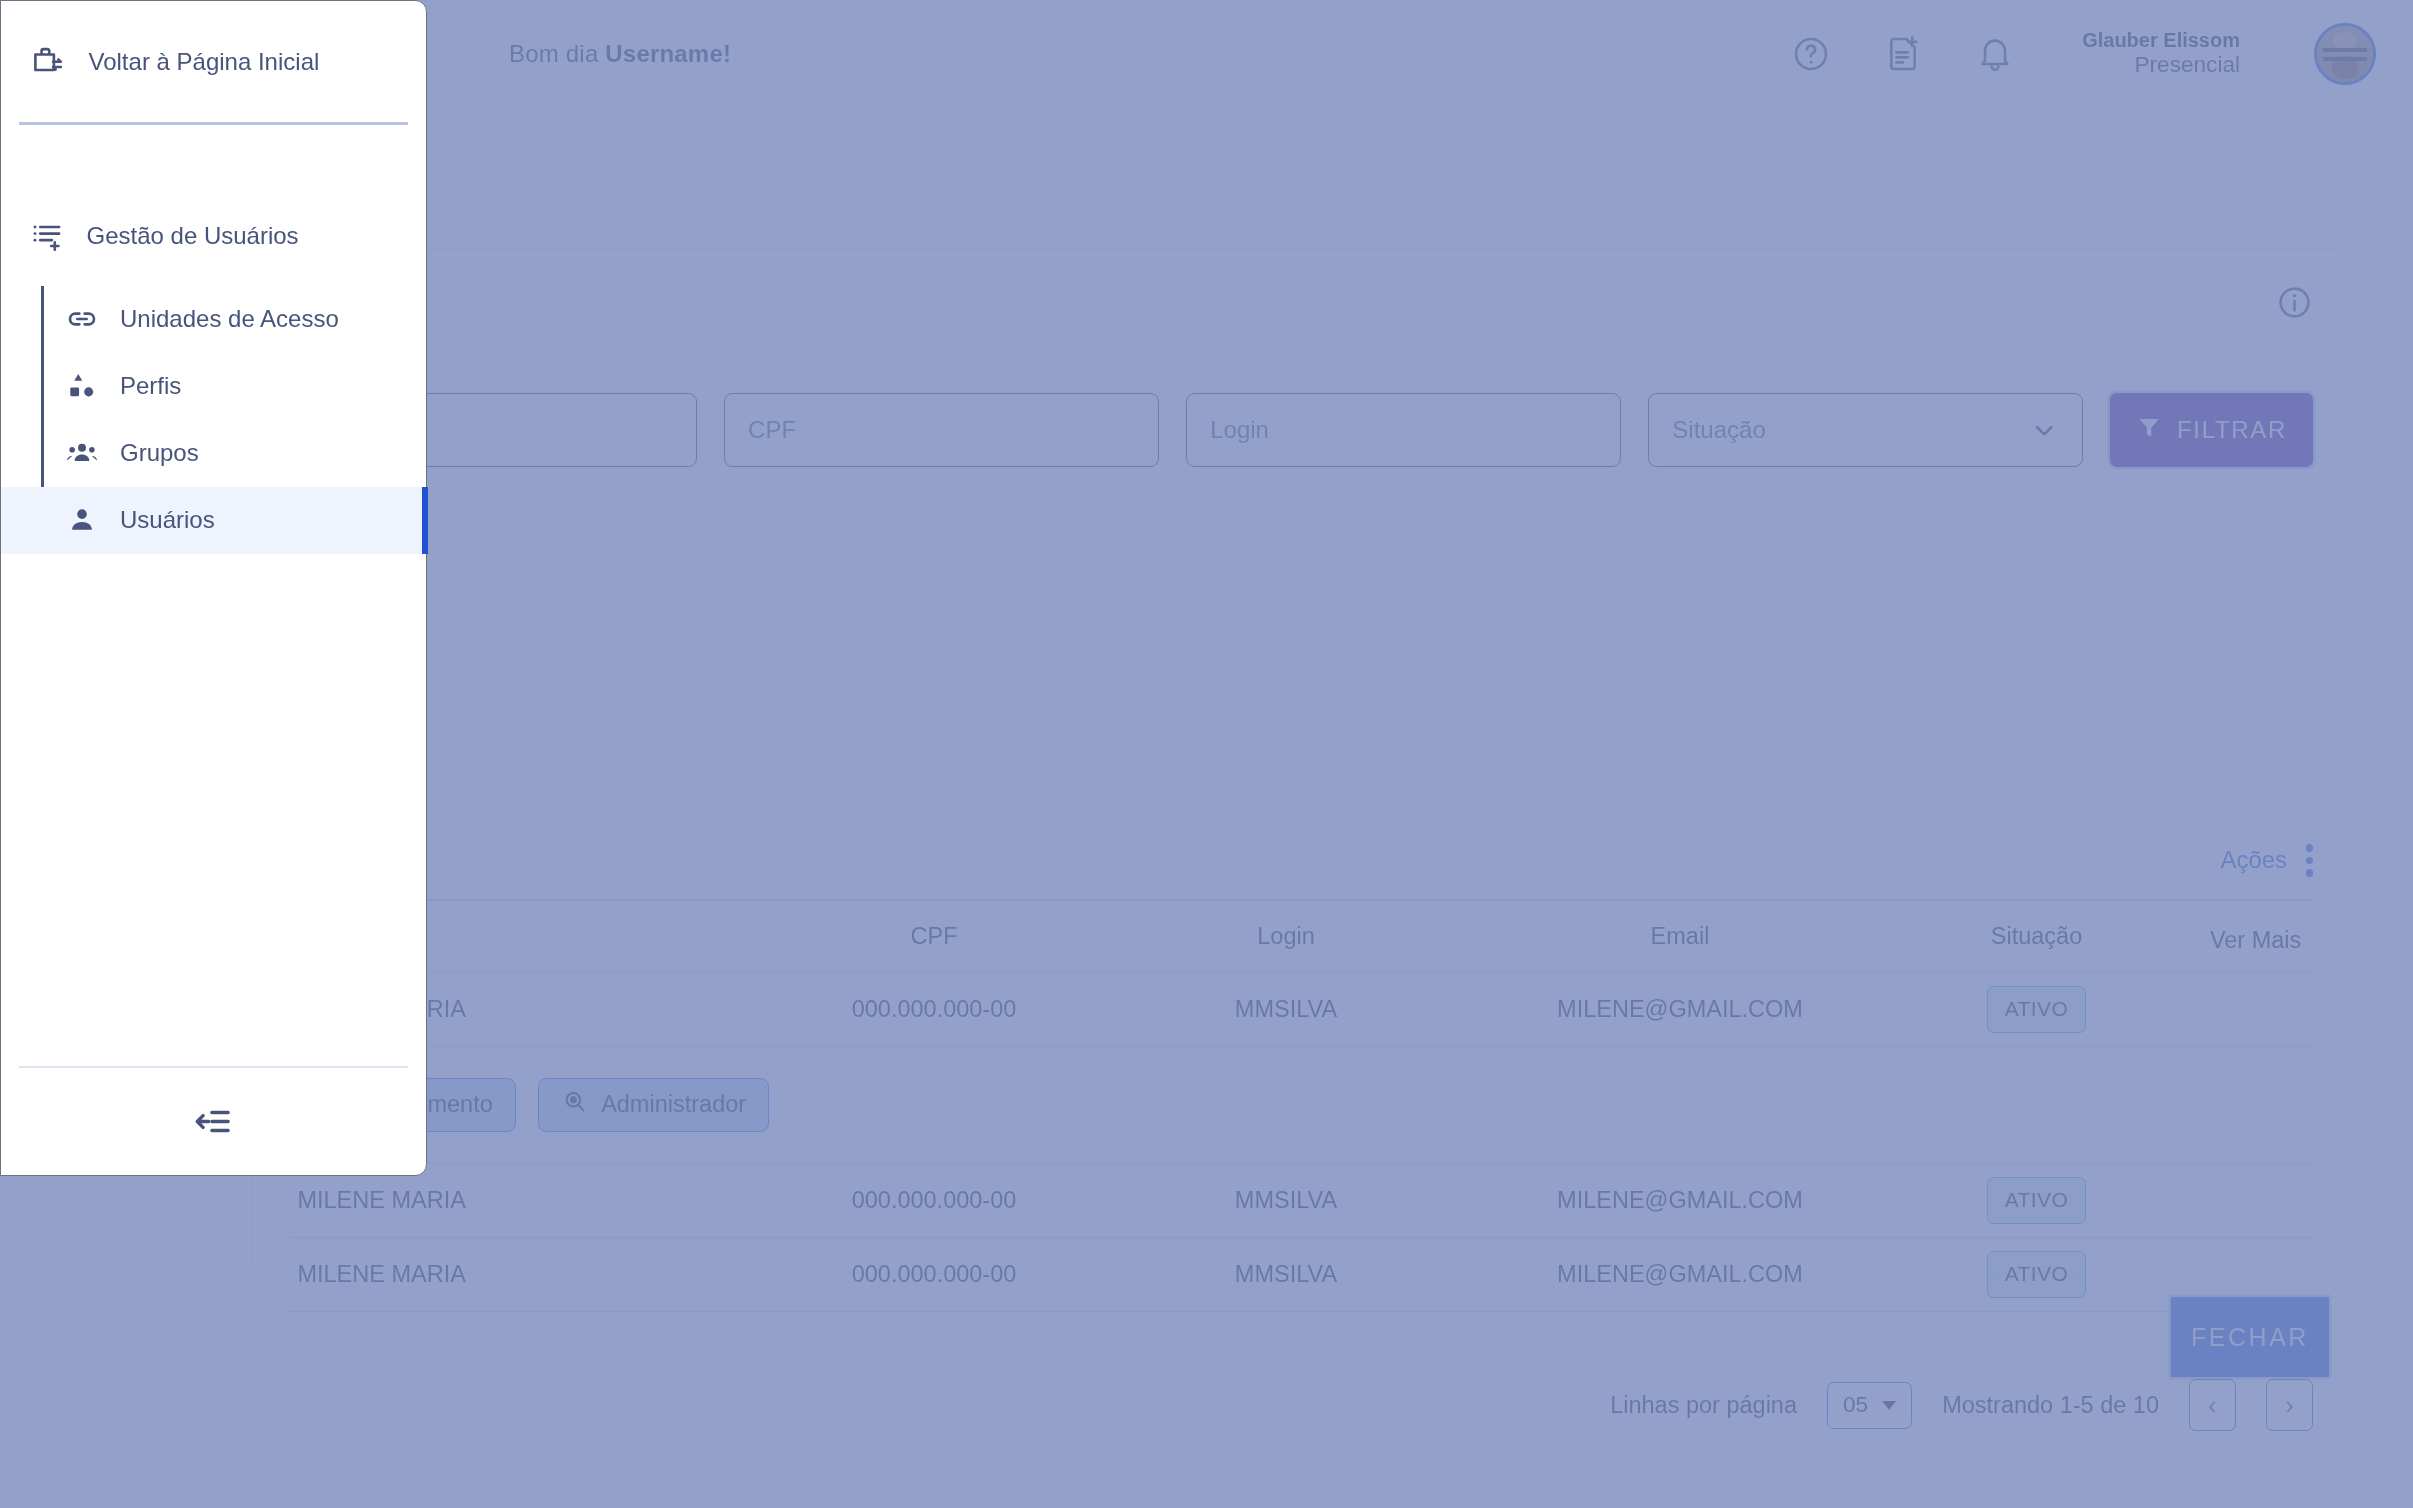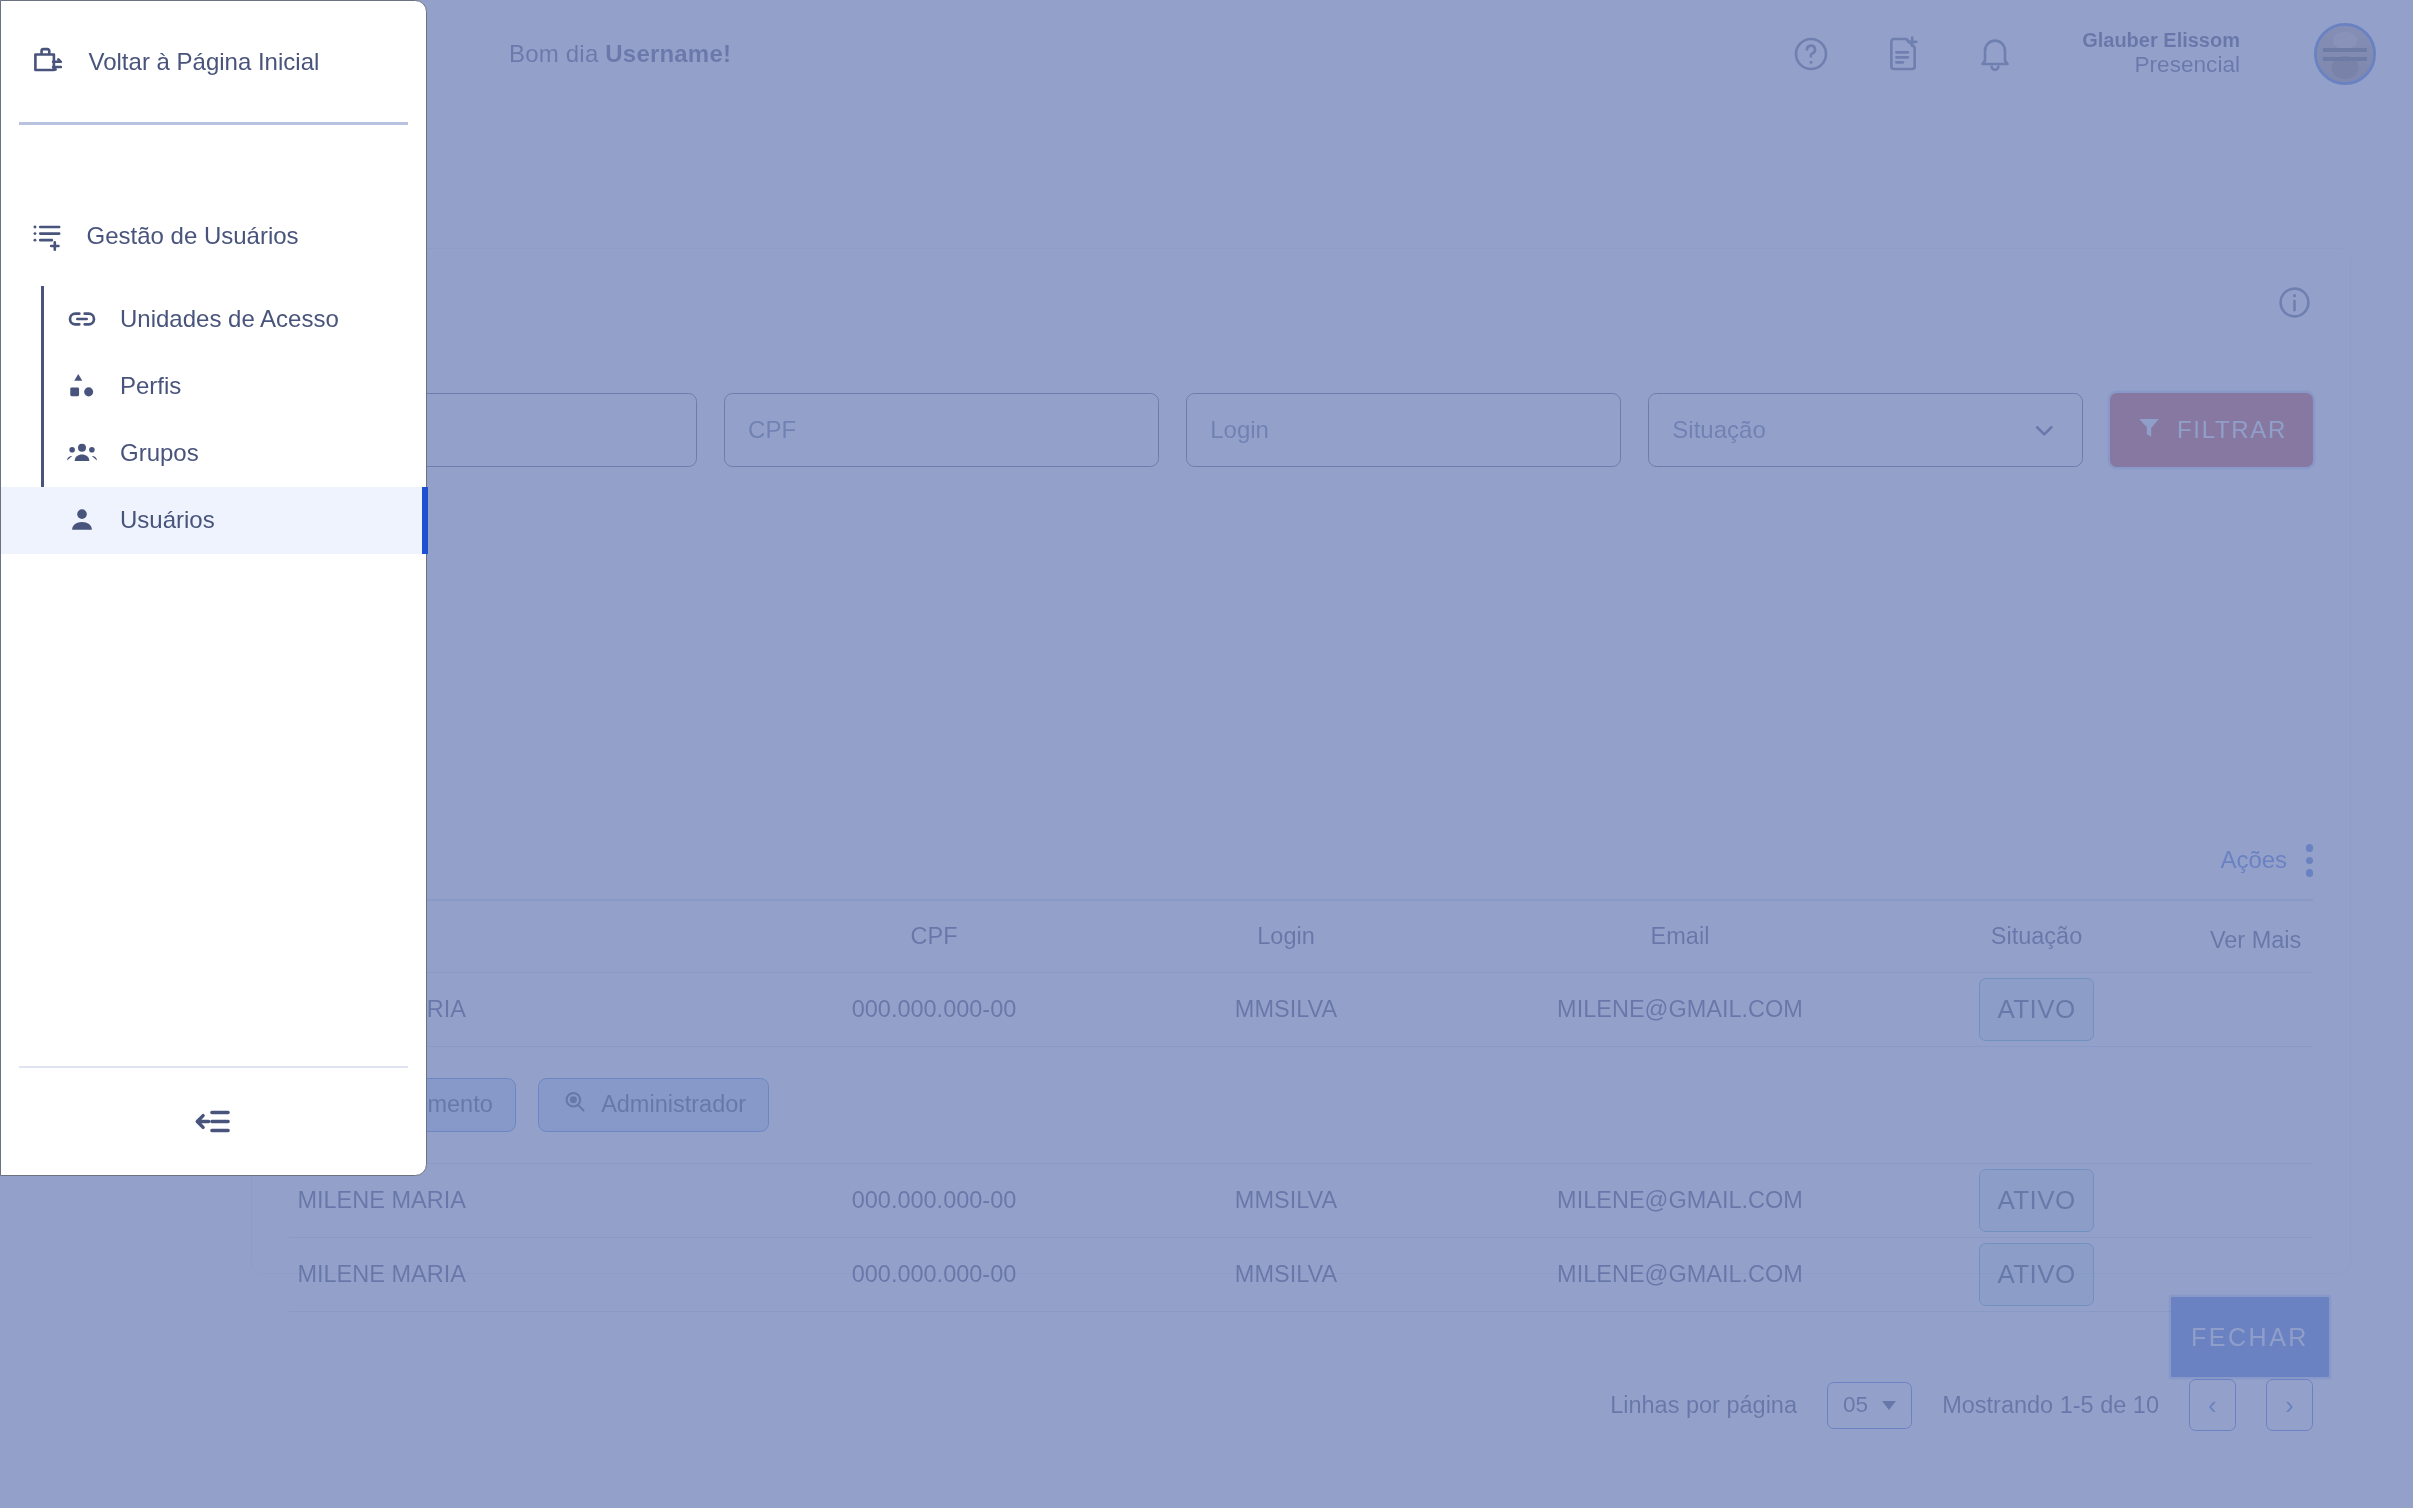--- a/index.html
+++ b/index.html
@@ -92,21 +92,21 @@
   }
   .field.f-nome { width: 453px; }
   .field.f-cpf  { width: 484px; }
   .field.f-login{ width: 484px; }
   .field.f-sit  { width: 484px; justify-content: space-between; cursor: pointer; }
   .chev { width: 28.5px; height: 28.5px; color: #1b2559; }
   .chev svg { width: 100%; height: 100%; }
   .btn-filtrar {
     margin-left: auto;
     height: 74px; min-width: 203px; padding: 0 28.5px;
-    background: #b91c1c; color: #eef1fb;
+    background: #4c1d95; color: #eef1fb;
     border: none; border-radius: 6.7px; cursor: pointer;
     display: flex; align-items: center; justify-content: center; gap: 15px;
     font-size: 24px; letter-spacing: 1.7px; font-family: inherit;
     box-shadow: 0 0 0 2.5px rgba(30,80,210,.28);
   }
   .btn-filtrar svg { width: 26px; height: 26px; }
 
   
   .actions-bar {
     position: absolute; right: 37px; top: 595px;
@@ -127,24 +127,24 @@
   .trow.head .cell { font-size: 23.5px; color: #121b47; font-weight: 400; }
   .cell { font-size: 23.5px; color: #121b47; text-align: center; }
   .c-nome  { width: 469px; text-align: left; padding-left: 8.4px; }
   .c-cpf   { width: 352px; }
   .c-login { width: 352px; }
   .c-email { width: 436px; }
   .c-sit   { width: 277px; }
   .c-ver   { flex: 1; text-align: right; padding-right: 11.7px; margin-top: 8px; }
   .badge {
     display: inline-flex; align-items: center; justify-content: center;
-    min-width: 94px; height: 63px; padding: 0 17px;
+    min-width: 94px; height: 47px; padding: 0 17px;
     border: 1.7px solid #3f9fc4; border-radius: 6.7px;
     background: rgba(140,190,220,.35);
-    font-size: 26px; color: #102148; letter-spacing: 0.4px;
+    font-size: 21px; color: #102148; letter-spacing: 0.4px;
   }
   .trow.expand {
     height: 117px; display: flex; align-items: center; gap: 22px;
     border-bottom: 1.7px solid #cdd6ee; padding-left: 8.4px;
   }
   .chip {
     display: inline-flex; align-items: center; gap: 13.4px;
     height: 54px; padding: 0 22px;
     border: 1.7px solid #2f63da; border-radius: 8.4px;
     background: rgba(110,150,225,.45);

